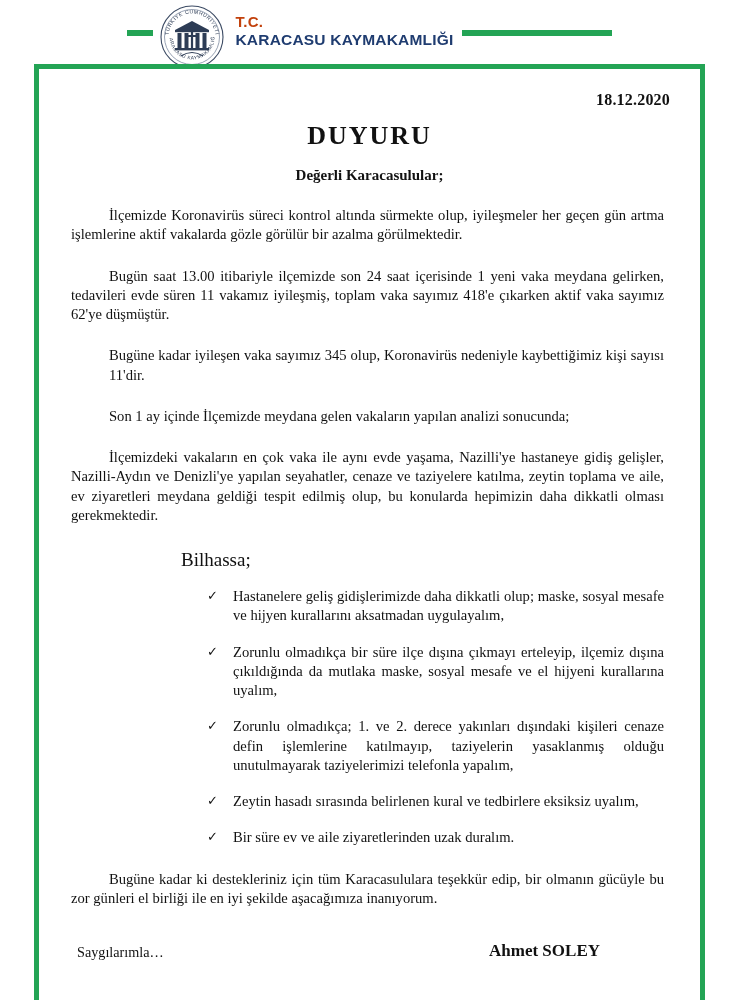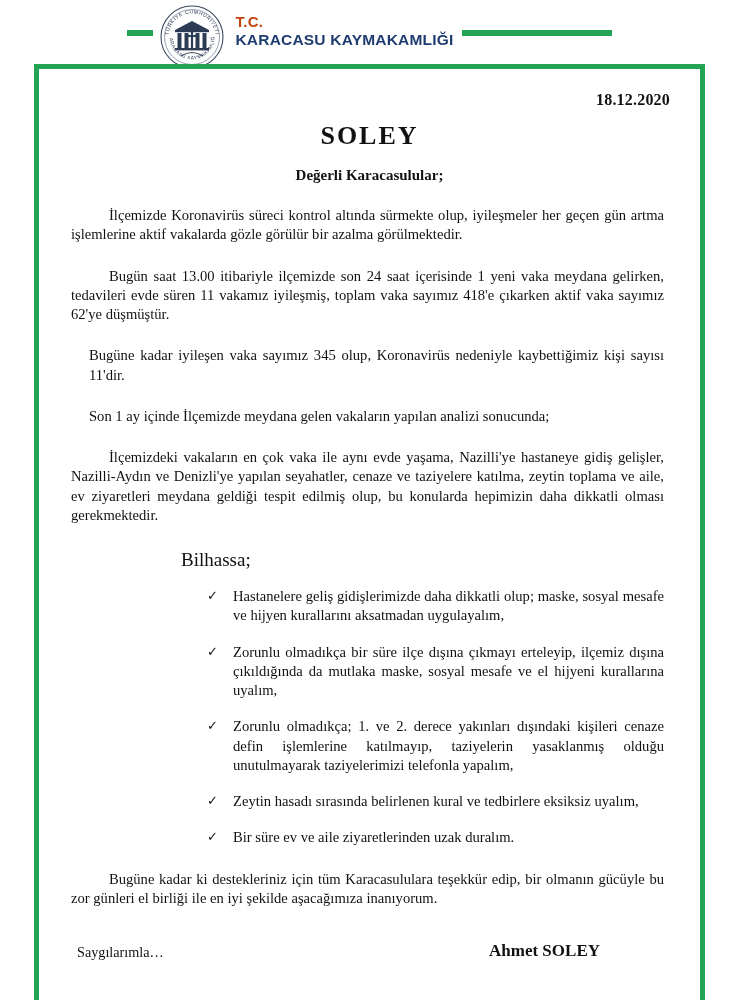--- a/index.html
+++ b/index.html
@@ -109,21 +109,21 @@
 
   p.body-par {
     font-size: 14.6px;
     line-height: 1.32;
     text-align: justify;
     text-indent: 38px;
     margin: 22px 14px 0 10px;
   }
   p.body-par.noindent {
     text-indent: 0;
-    margin-left: 28px;
+    margin-left: 48px;
   }
   p.body-par.analysis {
     margin-left: 10px;
     margin-right: 14px;
   }
 
   .bilhassa {
     font-size: 19px;
     margin: 24px 0 0 120px;
   }
@@ -212,21 +212,21 @@
   </div>
 
   <div class="lh-rule right"></div>
 </div>
 
 <div class="frame">
   <div class="frame-inner">
 
     <div class="date">18.12.2020</div>
 
-    <div class="doc-title">SOLEY</div>
+    <div class="doc-title">DUYURU</div>
 
     <div class="greeting">Değerli Karacasulular;</div>
 
     <p class="body-par">İlçemizde Koronavirüs süreci kontrol altında sürmekte olup, iyileşmeler her geçen gün artma işlemlerine aktif vakalarda gözle görülür bir azalma görülmektedir.</p>
 
     <p class="body-par">Bugün saat 13.00 itibariyle ilçemizde son 24 saat içerisinde 1 yeni vaka meydana gelirken, tedavileri evde süren 11 vakamız iyileşmiş, toplam vaka sayımız 418'e çıkarken aktif vaka sayımız 62'ye düşmüştür.</p>
 
     <p class="body-par noindent">Bugüne kadar iyileşen vaka sayımız 345 olup, Koronavirüs nedeniyle kaybettiğimiz kişi sayısı 11'dir.</p>
 
     <p class="body-par noindent">Son 1 ay içinde İlçemizde meydana gelen vakaların yapılan analizi sonucunda;</p>

